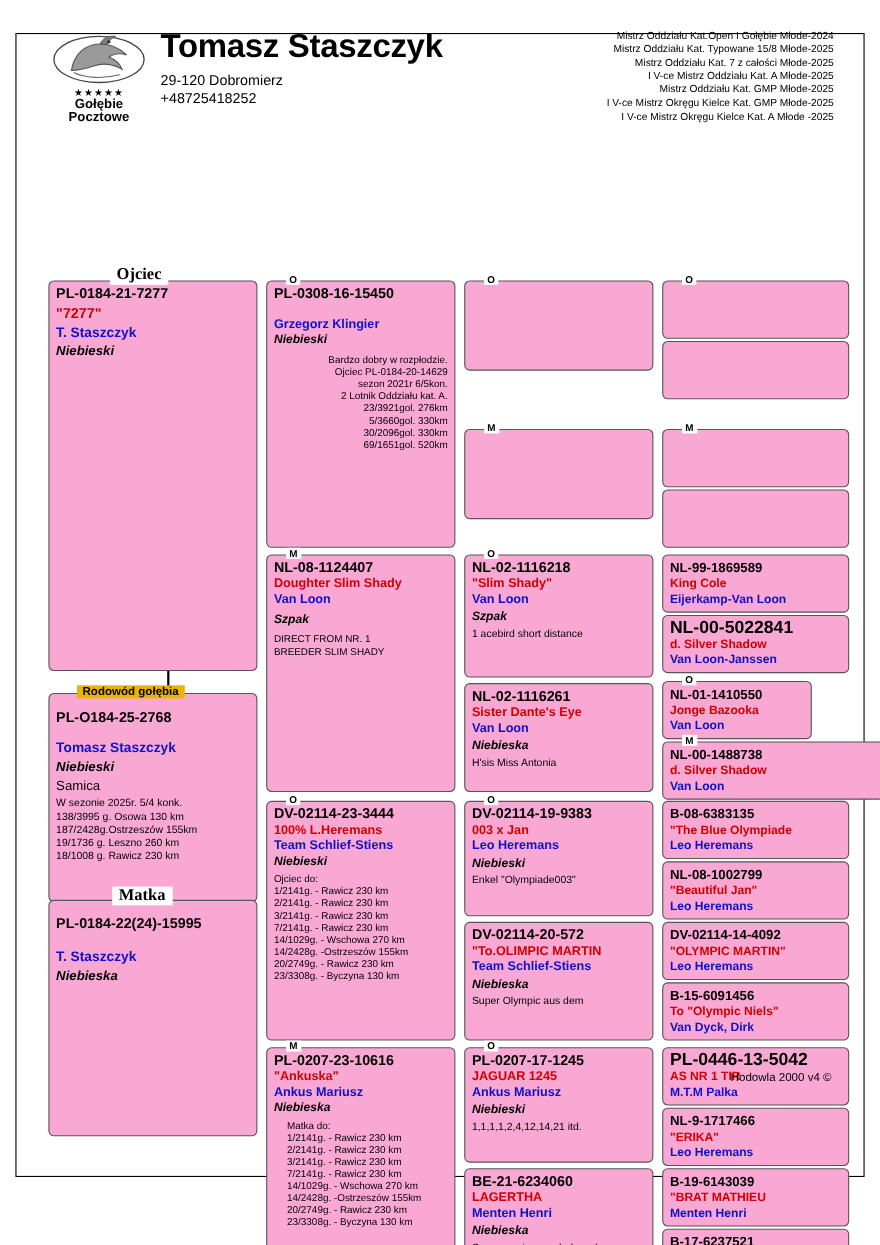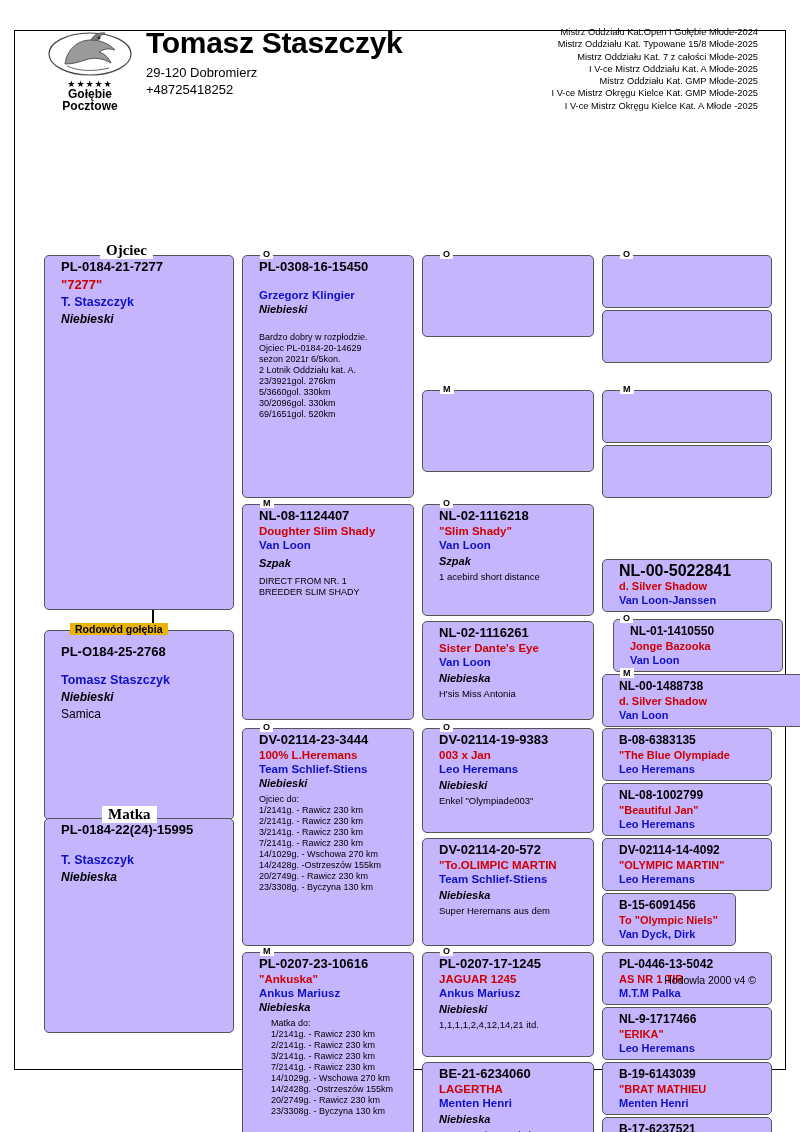--- a/index.html
+++ b/index.html
@@ -15,21 +15,21 @@
   .logo .stars{font-size:9px;letter-spacing:1px;line-height:8px;margin-top:-2px;}
   .logo .l1{font-size:12px;font-weight:bold;line-height:12px;}
   .logo .l2{font-size:12px;font-weight:bold;line-height:12px;}
   .owner{flex:1 1 auto;padding-left:8px;}
   .owner h1{font-size:30px;margin:2px 0 4px 0;font-weight:bold;letter-spacing:-0.3px;}
   .owner .addr{font-size:13px;line-height:17px;}
   .titles{width:278px;flex:0 0 278px;text-align:right;font-size:9.3px;line-height:12.3px;padding-top:2px;}
 
   
   .ped{position:relative;width:100%;}
-  .box{border:1px solid #555;border-radius:5px;box-sizing:border-box;background:#c4b5fd;padding:4px 16px;position:absolute;overflow:hidden;}
+  .box{border:1px solid #555;border-radius:5px;box-sizing:border-box;background:#f9a8d4;padding:4px 6px;position:absolute;overflow:hidden;}
   .box .ring{font-size:11.5px;font-weight:bold;line-height:14px;margin-bottom:1px;}
   .box .nm{font-size:11.5px;font-weight:bold;line-height:14px;}
   .box .blue{color:#1010c8;}
   .box .red{color:#d00000;}
   .box .it{font-style:italic;font-weight:bold;font-size:11px;line-height:14px;}
   .box .small{font-size:9px;line-height:11px;}
   .box .small2{font-size:9.5px;line-height:12px;}
 
   .tag{position:absolute;background:#fff;font-size:9px;font-weight:bold;padding:0 3px;z-index:3;}
   .tagbig{position:absolute;background:#fff;font-size:15px;font-weight:bold;padding:0 6px;z-index:3;font-family:"Liberation Serif",serif;}
@@ -90,36 +90,43 @@
         <div class="nm blue" style="font-size:12.5px;margin-top:3px;">T. Staszczyk</div>
         <div class="it" style="font-size:12px;margin-top:3px;">Niebieski</div>
       </div>
 
       <div class="tagmid" style="left:48px;top:505px;">Rodowód gołębia</div>
       <div class="box" style="left:22px;top:512px;width:190px;height:190px;">
         <div class="ring" style="font-size:13px;margin-top:10px;">PL-O184-25-2768</div>
         <div class="nm blue" style="font-size:12.5px;margin-top:14px;">Tomasz Staszczyk</div>
         <div class="it" style="font-size:12px;margin-top:3px;">Niebieski</div>
         <div style="font-size:12px;margin-top:3px;">Samica</div>
+        <div class="small2" style="margin-top:4px;">
+          <div>W sezonie 2025r. 5/4 konk.</div>
+          <div>138/3995 g. Osowa 130 km</div>
+          <div>187/2428g.Ostrzeszów 155km</div>
+          <div>19/1736 g. Leszno 260 km</div>
+          <div>18/1008 g. Rawicz 230 km</div>
+        </div>
       </div>
 
       <div class="tagbig" style="left:80px;top:688px;">Matka</div>
       <div class="box" style="left:22px;top:700px;width:190px;height:215px;">
-        <div class="ring" style="font-size:13px;margin-top:0;">PL-0184-22(24)-15995</div>
+        <div class="ring" style="font-size:13px;margin-top:10px;">PL-0184-22(24)-15995</div>
         <div class="nm blue" style="font-size:12.5px;margin-top:16px;">T. Staszczyk</div>
         <div class="it" style="font-size:12px;margin-top:3px;">Niebieska</div>
       </div>
 
       <div class="tag" style="left:238px;top:131px;">O</div>
       <div class="box" style="left:220px;top:137px;width:172px;height:243px;">
         <div class="ring" style="font-size:13px;">PL-0308-16-15450</div>
         <div class="nm red"></div>
         <div class="nm blue" style="margin-top:14px;">Grzegorz Klingier</div>
         <div class="it">Niebieski</div>
-        <div class="small" style="margin-top:16px;">
+        <div class="small" style="margin-top:6px;text-align:right;">
           <div>Bardzo dobry w rozpłodzie.</div>
           <div>Ojciec  PL-0184-20-14629</div>
           <div>sezon 2021r 6/5kon.</div>
           <div>2 Lotnik Oddziału kat. A.</div>
           <div>23/3921gol. 276km</div>
           <div>5/3660gol. 330km</div>
           <div>30/2096gol. 330km</div>
           <div>69/1651gol. 520km</div>
         </div>
       </div>
@@ -211,21 +218,21 @@
           <div>Enkel "Olympiade003"</div>
         </div>
       </div>
 
       <div class="box" style="left:400px;top:720px;width:172px;height:108px;">
         <div class="ring" style="font-size:13px;">DV-02114-20-572</div>
         <div class="nm red">"To.OLIMPIC MARTIN</div>
         <div class="nm blue">Team Schlief-Stiens</div>
         <div class="it" style="margin-top:2px;">Niebieska</div>
         <div class="small2" style="margin-top:3px;">
-          <div>Super Heremans aus  dem</div>
+          <div>Super Olympic aus  dem</div>
         </div>
       </div>
 
       <div class="tag" style="left:418px;top:828px;">O</div>
       <div class="box" style="left:400px;top:834px;width:172px;height:105px;">
         <div class="ring" style="font-size:13px;">PL-0207-17-1245</div>
         <div class="nm red">JAGUAR 1245</div>
         <div class="nm blue">Ankus Mariusz</div>
         <div class="it" style="margin-top:2px;">Niebieski</div>
         <div class="small2" style="margin-top:3px;">
@@ -243,27 +250,32 @@
         </div>
       </div>
 
       <div class="tag" style="left:598px;top:131px;">O</div>
       <div class="box" style="left:580px;top:137px;width:170px;height:53px;"></div>
       <div class="box" style="left:580px;top:192px;width:170px;height:53px;"></div>
       <div class="tag" style="left:598px;top:266px;">M</div>
       <div class="box" style="left:580px;top:272px;width:170px;height:53px;"></div>
       <div class="box" style="left:580px;top:327px;width:170px;height:53px;"></div>
 
+      <div class="box" style="left:580px;top:386px;width:170px;height:53px;">
+        <div class="ring" style="font-size:12px;">NL-99-1869589</div>
+        <div class="nm red" style="font-size:11px;">King Cole</div>
+        <div class="nm blue" style="font-size:11px;">Eijerkamp-Van Loon</div>
+      </div>
       <div class="box" style="left:580px;top:441px;width:170px;height:53px;">
         <div class="ring" style="font-size:16px;">NL-00-5022841</div>
         <div class="nm red" style="font-size:11px;">d. Silver Shadow</div>
         <div class="nm blue" style="font-size:11px;">Van Loon-Janssen</div>
       </div>
       <div class="tag" style="left:598px;top:495px;">O</div>
-      <div class="box" style="left:580px;top:501px;width:170px;height:53px;margin-left:11px;">
+      <div class="box" style="left:580px;top:501px;width:136px;height:53px;">
         <div class="ring" style="font-size:12px;">NL-01-1410550</div>
         <div class="nm red" style="font-size:11px;">Jonge Bazooka</div>
         <div class="nm blue" style="font-size:11px;">Van Loon</div>
       </div>
       <div class="tag" style="left:598px;top:550px;">M</div>
       <div class="box" style="left:580px;top:556px;width:202px;height:53px;">
         <div class="ring" style="font-size:12px;">NL-00-1488738</div>
         <div class="nm red" style="font-size:11px;">d. Silver Shadow</div>
         <div class="nm blue" style="font-size:11px;">Van Loon</div>
       </div>
@@ -276,28 +288,28 @@
       <div class="box" style="left:580px;top:665px;width:170px;height:53px;">
         <div class="ring" style="font-size:12px;">NL-08-1002799</div>
         <div class="nm red" style="font-size:11px;">"Beautiful Jan"</div>
         <div class="nm blue" style="font-size:11px;">Leo Heremans</div>
       </div>
       <div class="box" style="left:580px;top:720px;width:170px;height:53px;">
         <div class="ring" style="font-size:12px;">DV-02114-14-4092</div>
         <div class="nm red" style="font-size:11px;">"OLYMPIC MARTIN"</div>
         <div class="nm blue" style="font-size:11px;">Leo Heremans</div>
       </div>
-      <div class="box" style="left:580px;top:775px;width:134px;height:53px;">
+      <div class="box" style="left:580px;top:775px;width:170px;height:53px;">
         <div class="ring" style="font-size:12px;">B-15-6091456</div>
         <div class="nm red" style="font-size:11px;">To "Olympic Niels"</div>
         <div class="nm blue" style="font-size:11px;">Van Dyck, Dirk</div>
       </div>
 
       <div class="box" style="left:580px;top:834px;width:170px;height:53px;">
-        <div class="ring" style="font-size:12px;">PL-0446-13-5042</div>
+        <div class="ring" style="font-size:16px;">PL-0446-13-5042</div>
         <div class="nm red" style="font-size:11px;">AS NR 1 TIR</div>
         <div class="nm blue" style="font-size:11px;">M.T.M Palka</div>
       </div>
       <div class="box" style="left:580px;top:889px;width:170px;height:53px;">
         <div class="ring" style="font-size:12px;">NL-9-1717466</div>
         <div class="nm red" style="font-size:11px;">"ERIKA"</div>
         <div class="nm blue" style="font-size:11px;">Leo Heremans</div>
       </div>
       <div class="box" style="left:580px;top:944px;width:170px;height:53px;">
         <div class="ring" style="font-size:12px;">B-19-6143039</div>

